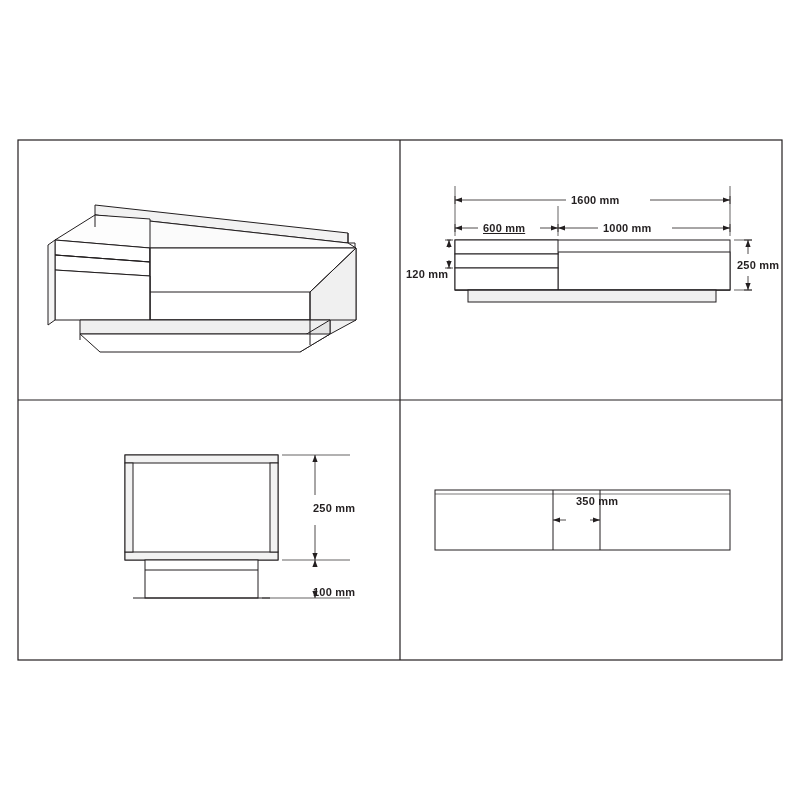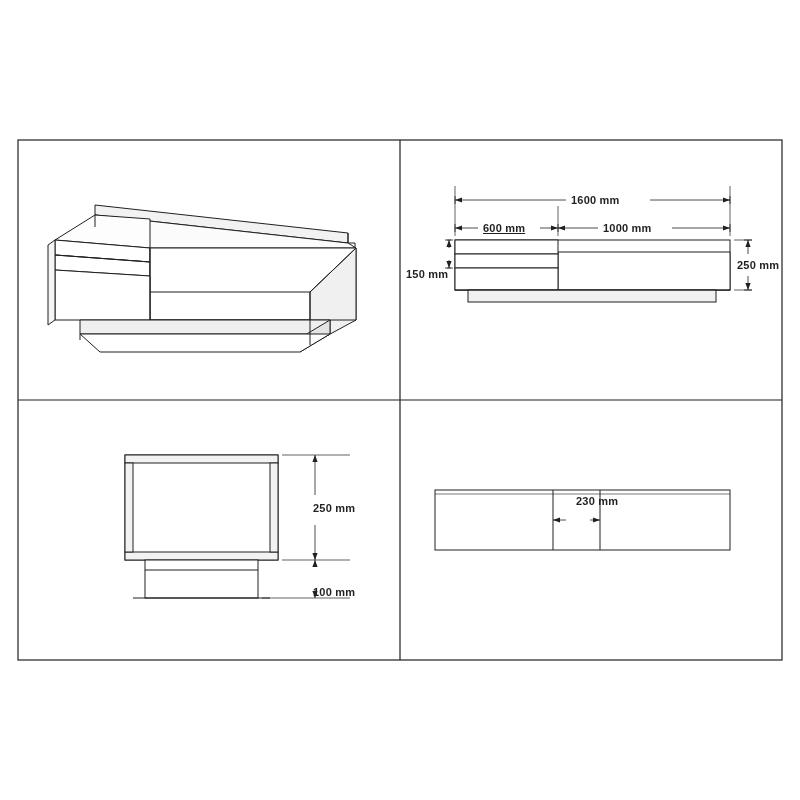--- a/index.html
+++ b/index.html
@@ -187,23 +187,23 @@
 
     </g>
   </svg>
 
   <div class="dim-label" style="left:571px; top:194px;">1600 mm</div>
 
   <div class="dim-label" style="left:483px; top:222px;text-decoration:underline;">600 mm</div>
 
   <div class="dim-label" style="left:603px; top:222px;">1000 mm</div>
 
-  <div class="dim-label" style="left:406px; top:268px;">150 mm</div>
+  <div class="dim-label" style="left:406px; top:268px;">120 mm</div>
 
   <div class="dim-label" style="left:737px; top:259px;">250 mm</div>
 
   <div class="dim-label" style="left:313px; top:502px;">250 mm</div>
 
   <div class="dim-label" style="left:313px; top:586px;">100 mm</div>
 
-  <div class="dim-label" style="left:576px; top:495px;">230 mm</div>
+  <div class="dim-label" style="left:576px; top:495px;">350 mm</div>
 
 </div>
 
 </body></html>

